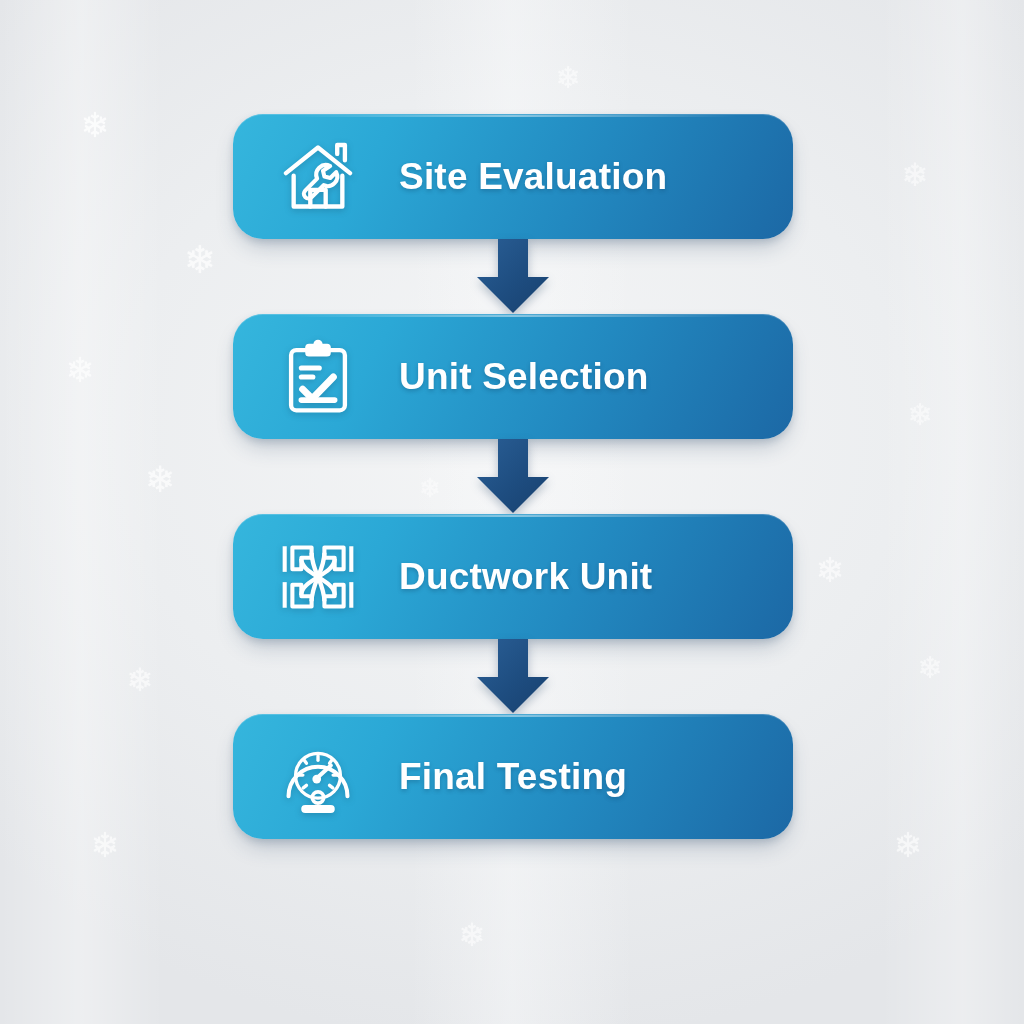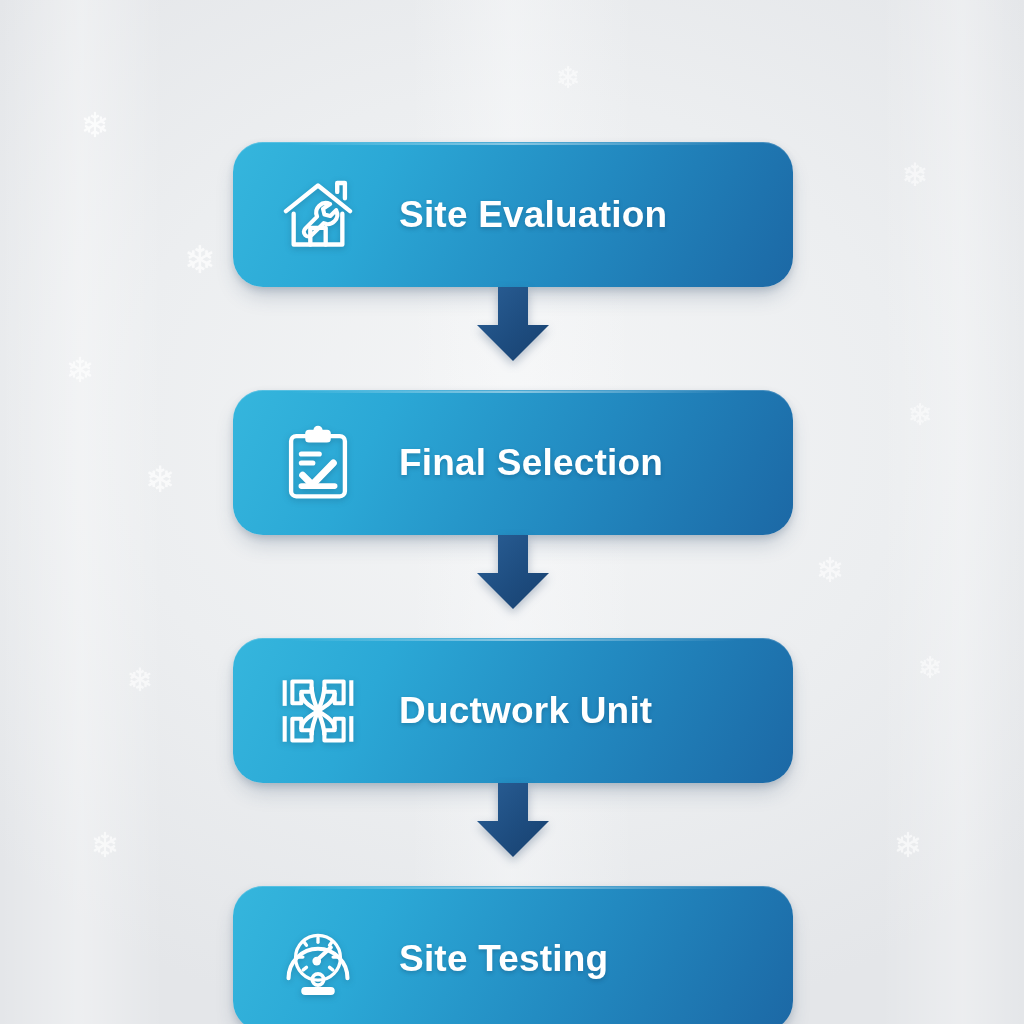--- a/index.html
+++ b/index.html
@@ -43,31 +43,30 @@
 
   
   #flow {
     position:absolute;
     left:233px; top:114px;
     width:560px;
   }
 
   .step {
     position:relative;
-    height:145px;
+    height:125px;
     border-radius:30px;
     background:linear-gradient(118deg, #35B6DD 0%, #2BA8D6 26%, #2289C0 62%, #1C68A5 100%);
     box-shadow:
       0 12px 22px -6px rgba(40,70,100,0.28),
       0 3px 7px rgba(40,70,100,0.16),
       inset 0 1px 0 rgba(255,255,255,0.18);
     display:flex;
     align-items:center;
     padding-left:42px;
-    margin-top:28px;
   }
   .step::after{
     content:"";
     position:absolute; left:10%; right:10%; top:1px; height:2px;
     border-radius:2px;
     background:linear-gradient(90deg, rgba(255,255,255,0) 0%, rgba(255,255,255,0.45) 50%, rgba(255,255,255,0) 100%);
     pointer-events:none;
   }
 
   .step-icon {
@@ -163,21 +162,21 @@
         <svg viewBox="0 0 64 64" fill="none" stroke="currentColor" stroke-width="3.4" stroke-linecap="round" stroke-linejoin="round" aria-hidden="true">
           <path d="M22 11 H15 a4 4 0 0 0 -4 4 V54 a4 4 0 0 0 4 4 H49 a4 4 0 0 0 4 -4 V15 a4 4 0 0 0 -4 -4 H42"></path>
           <rect x="22" y="6" width="20" height="10" rx="3" fill="currentColor" stroke="none"></rect>
           <circle cx="32" cy="6.5" r="3.6" fill="currentColor" stroke="none"></circle>
           <path d="M19 25 H33" stroke-width="4"></path>
           <path d="M19 32 H28" stroke-width="4"></path>
           <path d="M19 50 H45" stroke-width="4.4"></path>
           <path d="M20 41.5 L27.5 49 L44 32" stroke-width="5.4"></path>
         </svg>
       </span>
-      <span class="step-label">Final Selection</span>
+      <span class="step-label">Unit Selection</span>
     </div>
 
     <div class="connector">
       <span class="arrow">
         <svg viewBox="0 0 76 75" aria-hidden="true">
           <defs>
             <linearGradient id="arrGrad2" x1="0" y1="0" x2="1" y2="1">
               <stop offset="0%" stop-color="#2a5f96"></stop>
               <stop offset="55%" stop-color="#1e4d80"></stop>
               <stop offset="100%" stop-color="#17406e"></stop>
@@ -234,17 +233,17 @@
           <path d="M43 18.5 L41 21.3" stroke-width="2.6"></path>
           <path d="M47.4 30.5 H43.8" stroke-width="2.6"></path>
           <path d="M20.5 40.5 L23 38.5" stroke-width="2.6"></path>
           <path d="M43.5 40.5 L41 38.5" stroke-width="2.6"></path>
           <path d="M31 33 L42 23" stroke-width="3.2"></path>
           <circle cx="31" cy="33.6" r="3.4" fill="currentColor" stroke="none"></circle>
           <circle cx="32" cy="48" r="4.4" stroke-width="3"></circle>
           <path d="M22 57 H42" stroke-width="6.2" stroke-linecap="round"></path>
         </svg>
       </span>
-      <span class="step-label">Site Testing</span>
+      <span class="step-label">Final Testing</span>
     </div>
 
   </div>
 </div>
 
 </body></html>

